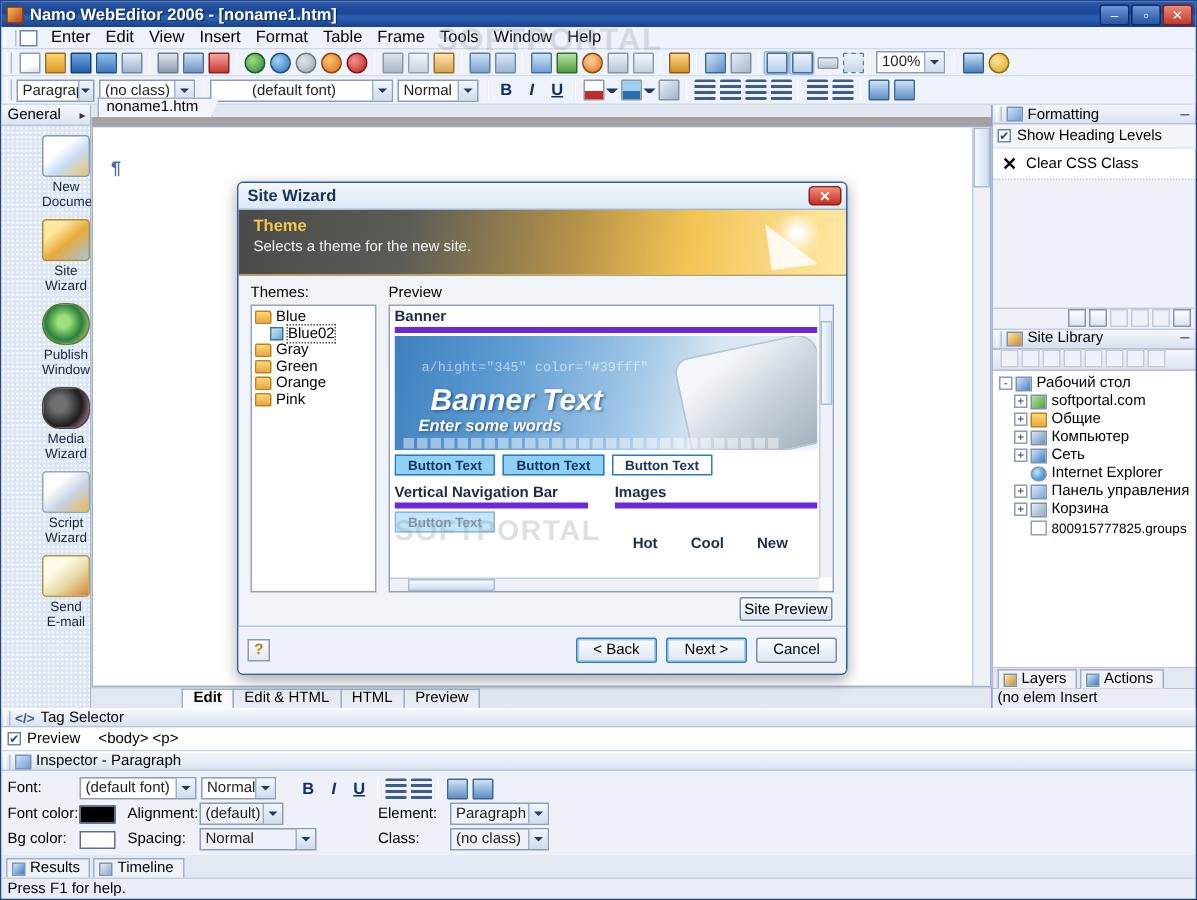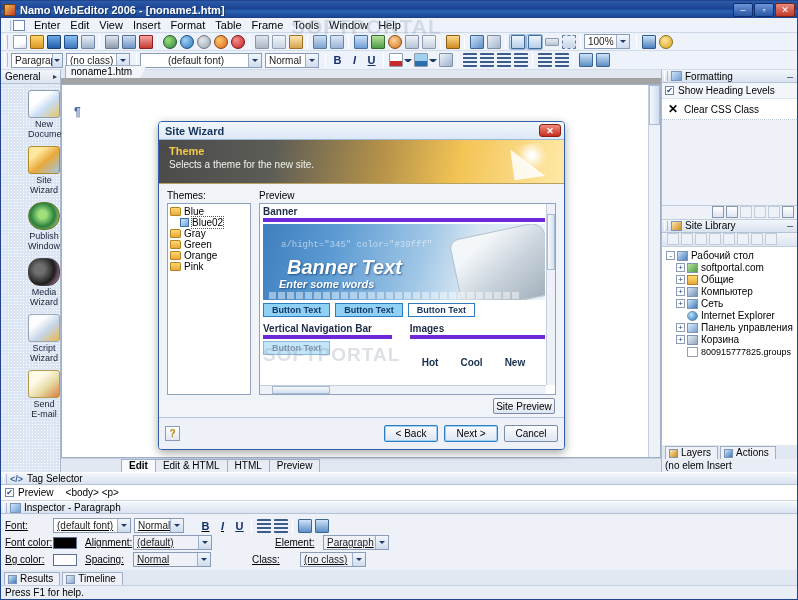--- a/index.html
+++ b/index.html
@@ -228,21 +228,21 @@
   .btab .bi { width:9px;height:9px;margin-right:3px;border:1px solid #7d93b8;}
   .statusline { height:13px; font-size:10px; padding-left:3px; line-height:13px; background:#e8edf6;}
   
   .tagsel-head, .inspector-head {
     height:13px; display:flex; align-items:center; font-size:10px;
     background:linear-gradient(180deg,#f3f6fb,#dae3f0);
     border-top:1px solid #fff; border-bottom:1px solid #b5c3d9; padding-left:2px;
   }
   .tagrow { height:16px; display:flex; align-items:center; background:#fff; border-bottom:1px solid #c9d4e4; font-size:10px;}
   .tagrow .tagcode { padding-left:12px; font-family:"Liberation Sans",sans-serif;}
-  .inspector { background:#eef2f8; padding:3px 4px 2px;text-decoration:underline; }
+  .inspector { background:#eef2f8; padding:3px 4px 2px; }
   .irow { display:flex; align-items:center; height:17px; font-size:10px; }
   .irow .lab { width:48px; flex:0 0 48px; }
   .swatch { width:24px;height:12px;border:1px solid #5c6f90; margin-right:8px;}
   .fmt-btns { display:flex; align-items:center; margin-left:10px;}
   .statusbar {
     height:14px; background:#e8edf6; border-top:1px solid #c4cfe0;
     font-size:10px; line-height:14px; padding-left:4px; flex:0 0 auto;
   }
   
   .dialog {
@@ -783,21 +783,21 @@
           </span>
         <span class="tbtn">
             <span class="ico" style="background:linear-gradient(180deg,#cfe2f7,#5d8fc6);border:1px solid #3d6792;"></span>
           </span>
       </span>
     </div>
     <div class="irow">
       <span class="lab">Font color:</span>
       <span class="swatch" style="background:#000;"></span>
       <span class="lab" style="width:48px;">Alignment:</span>
-      <span class="combo" style="width:79px;background:#eef2f8;">
+      <span class="combo" style="width:56px;background:#eef2f8;">
         <span class="cbtxt">(default)</span>
         <span class="arrow"></span>
       </span>
       <span class="lab" style="width:48px;margin-left:60px;">Element:</span>
       <span class="combo" style="width:66px;background:#eef2f8;">
         <span class="cbtxt">Paragraph</span>
         <span class="arrow"></span>
       </span>
     </div>
     <div class="irow">

